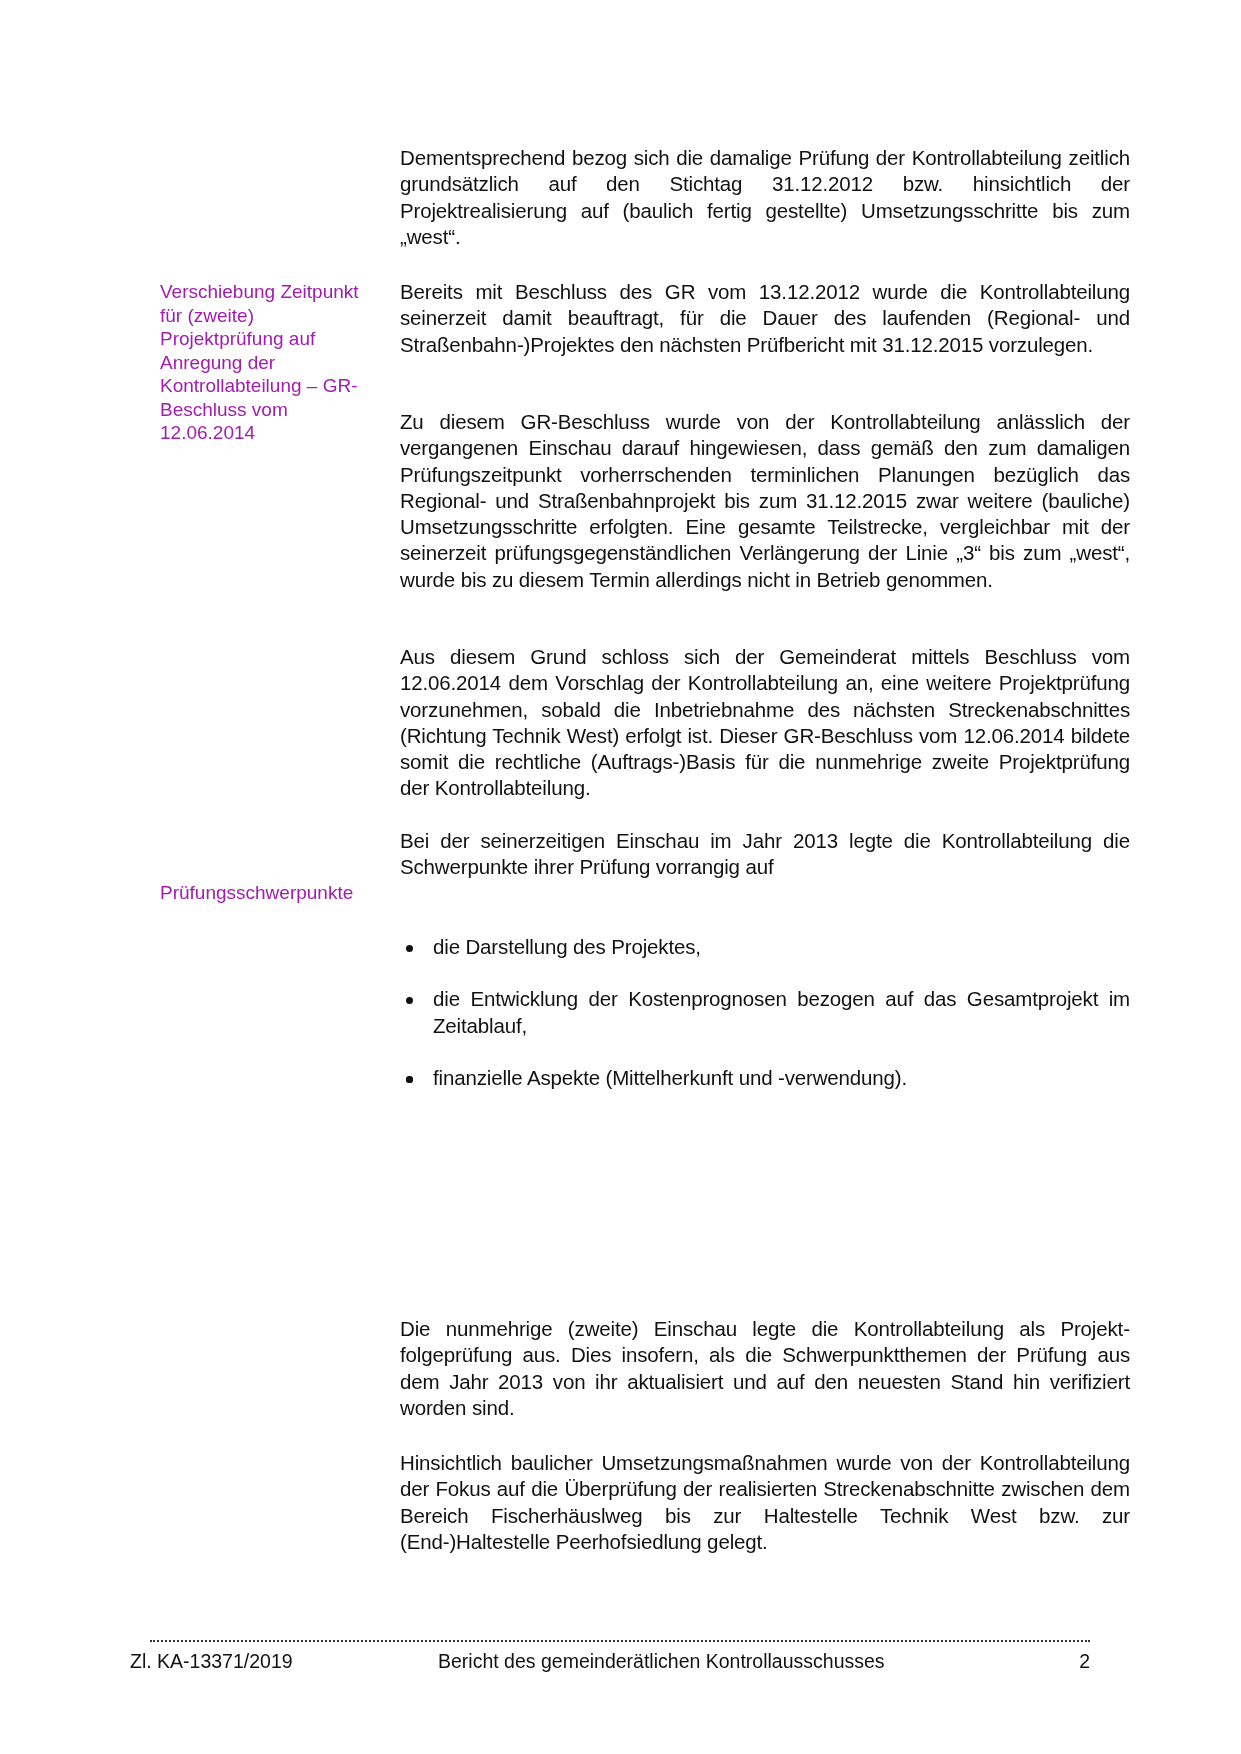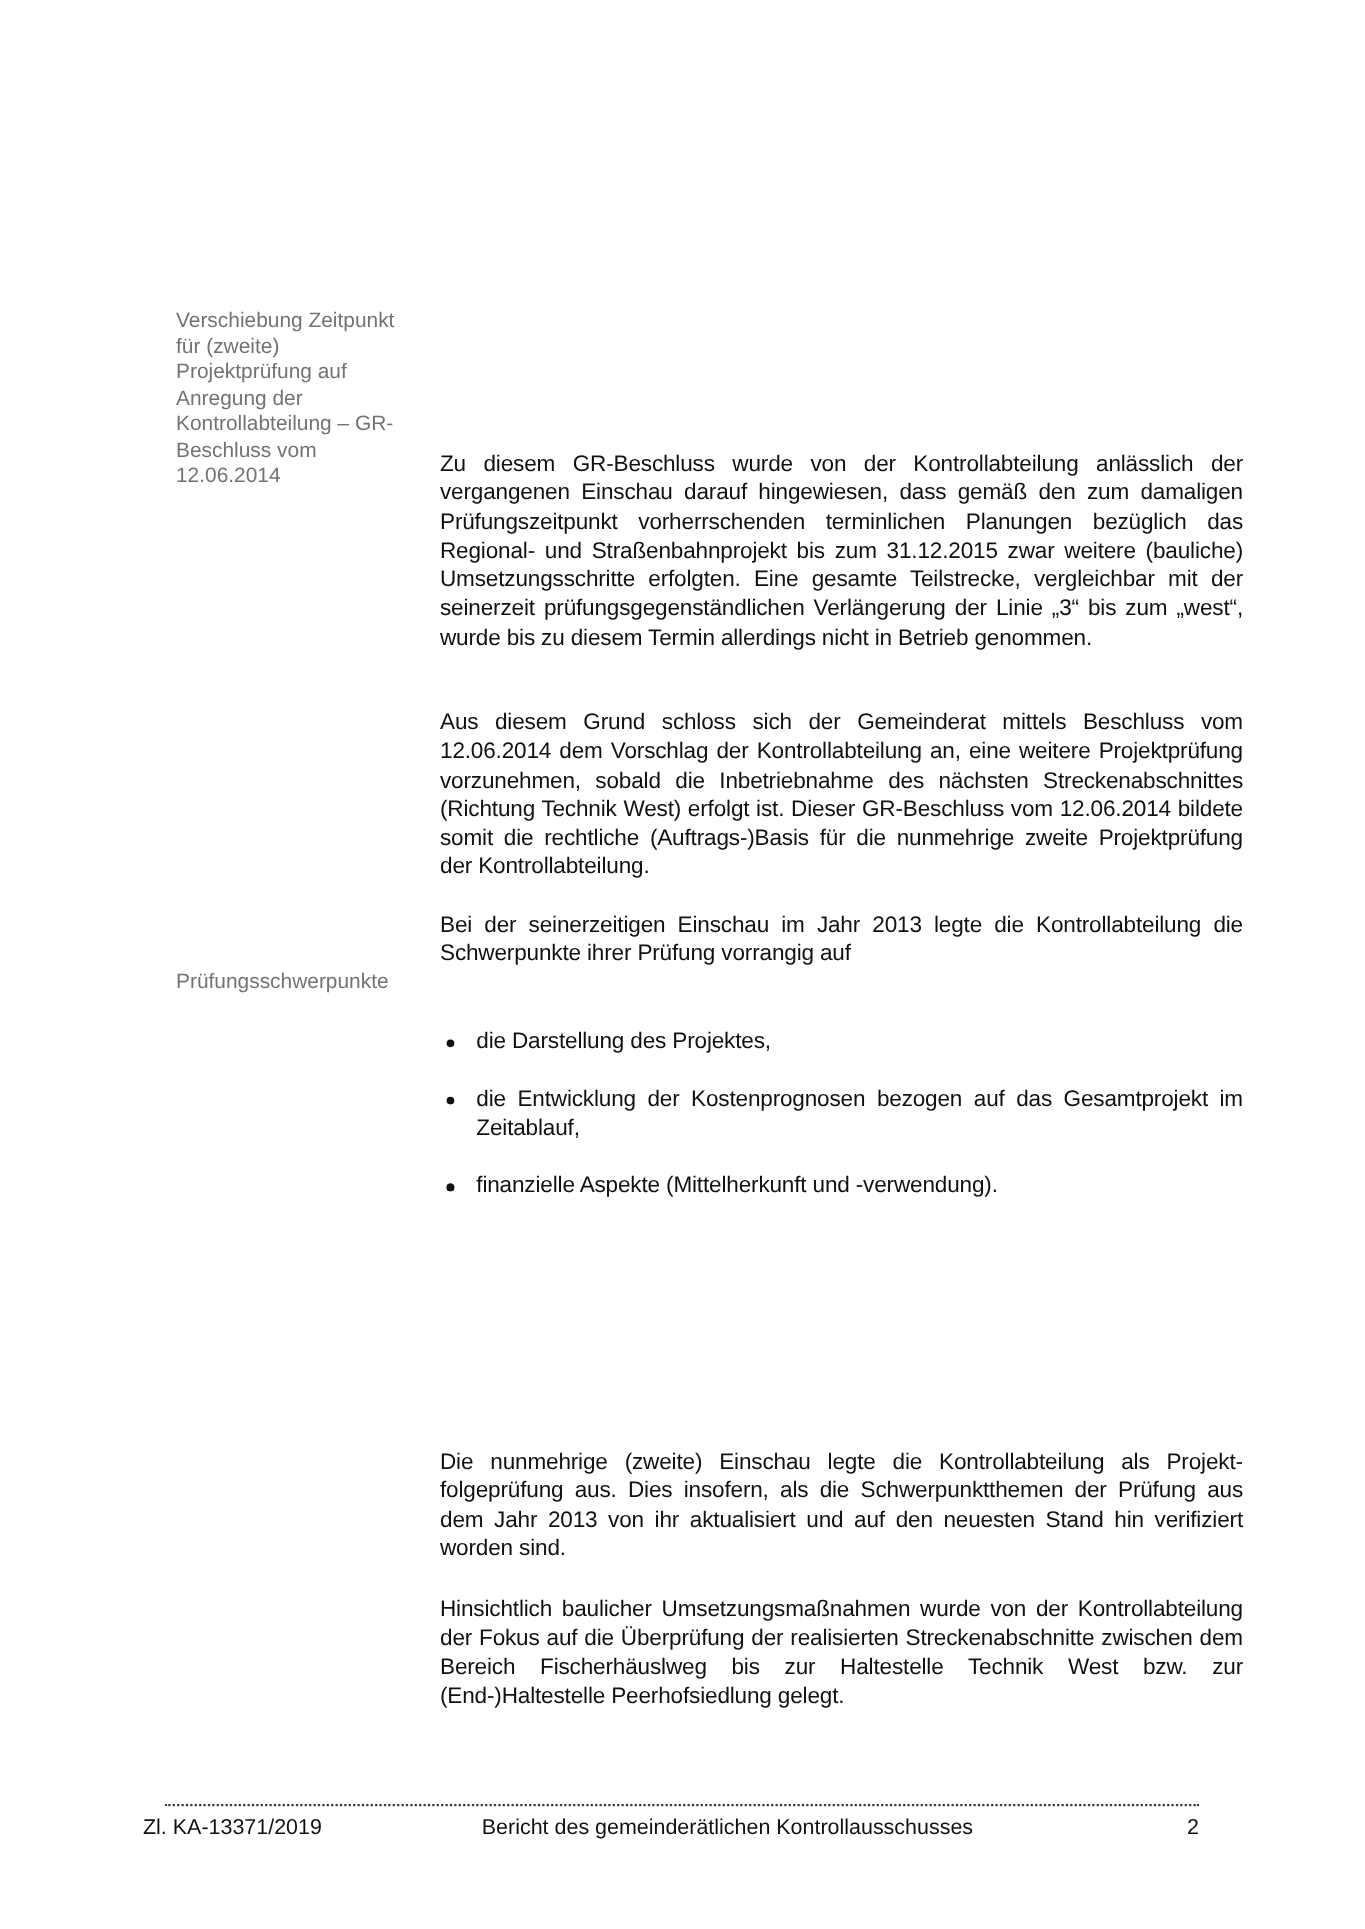--- a/index.html
+++ b/index.html
@@ -1,40 +1,42 @@
 <!DOCTYPE html>
 <html><head>
 <meta charset="utf-8">
 <style>
   html, body { margin: 0; padding: 0; background: #ffffff; }
   body { width: 1241px; height: 1754px; position: relative; overflow: hidden;
          font-family: "Liberation Sans", sans-serif; color: #111111; }
   .page { position: absolute; left: 0; top: 0; width: 1241px; height: 1754px; }
-  .margin-note { position: absolute; left: 160px; width: 210px; color: #737373;
+  .margin-note { position: absolute; left: 160px; width: 210px; color: #a21caf;
                  font-size: 19px; line-height: 23.5px; }
   .para { position: absolute; left: 400px; width: 730px; font-size: 20.5px;
           line-height: 26.3px; text-align: justify; hyphens: manual; letter-spacing: -0.15px; }
   .bullets { position: absolute; left: 400px; width: 730px; margin: 0; padding: 0; list-style: none; }
   .bullets li { position: relative; padding-left: 33px; font-size: 20.5px; line-height: 26.3px;
                 text-align: justify; letter-spacing: -0.15px; margin-bottom: 26px; }
   .bullet-dot { position: absolute; left: 6px; top: 11px; width: 7px; height: 7px; border-radius: 50%; background: #111; }
   .footer-rule { position: absolute; left: 150px; top: 1640px; width: 940px; height: 0;
                  border-top: 2.5px dotted #333; }
   .footer { position: absolute; top: 1649px; left: 130px; width: 960px; font-size: 19.5px; line-height: 24px; }
   .footer-ref { position: absolute; left: 0; }
   .footer-title { position: absolute; left: 308px; }
   .footer-page { position: absolute; right: 0; }
 </style>
 </head>
 <body>
 
 <div class="page">
 
+  <div class="para" style="top:145px;">Dementsprechend bezog sich die damalige Prüfung der Kontrollabtei­lung zeitlich grundsätzlich auf den Stichtag 31.12.2012 bzw. hinsichtlich der Projektrealisierung auf (baulich fertig gestellte) Umsetzungsschritte bis zum „west“.</div>
 
   <div class="margin-note" style="top:280px;">Verschiebung Zeitpunkt für (zweite) Projektprüfung auf Anregung der Kontrollabteilung – GR-Beschluss vom 12.06.2014</div>
+  <div class="para" style="top:279px;">Bereits mit Beschluss des GR vom 13.12.2012 wurde die Kontrollabtei­lung seinerzeit damit beauftragt, für die Dauer des laufenden (Regional- und Straßenbahn-)Projektes den nächsten Prüfbericht mit 31.12.2015 vorzulegen.</div>
 
   <div class="para" style="top:409px;">Zu diesem GR-Beschluss wurde von der Kontrollabteilung anlässlich der vergangenen Einschau darauf hingewiesen, dass gemäß den zum da­maligen Prüfungszeitpunkt vorherrschenden terminlichen Planungen be­züglich das Regional- und Straßenbahnprojekt bis zum 31.12.2015 zwar weitere (bauliche) Umsetzungsschritte erfolgten. Eine gesamte Teilstre­cke, vergleichbar mit der seinerzeit prüfungsgegenständlichen Verlänge­rung der Linie „3“ bis zum „west“, wurde bis zu diesem Termin allerdings nicht in Betrieb genommen.</div>
 
   <div class="para" style="top:644px;">Aus diesem Grund schloss sich der Gemeinderat mittels Beschluss vom 12.06.2014 dem Vorschlag der Kontrollabteilung an, eine weitere Pro­jektprüfung vorzunehmen, sobald die Inbetriebnahme des nächsten Stre­ckenabschnittes (Richtung Technik West) erfolgt ist. Dieser GR-Beschluss vom 12.06.2014 bildete somit die rechtliche (Auf­trags-)Basis für die nunmehrige zweite Projektprüfung der Kontrollabtei­lung.</div>
 
   <div class="margin-note" style="top:856px;margin-top:25px;">Prüfungsschwerpunkte</div>
   <div class="para" style="top:828px;">Bei der seinerzeitigen Einschau im Jahr 2013 legte die Kontrollabteilung die Schwerpunkte ihrer Prüfung vorrangig auf</div>
 
   <ul class="bullets" style="top:934px;">
     <li><span class="bullet-dot"></span><span>die Darstellung des Projektes,</span></li>

